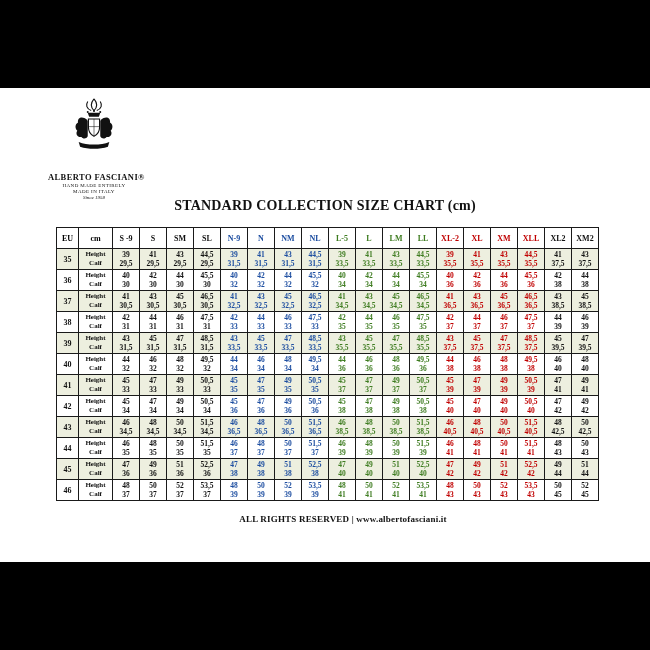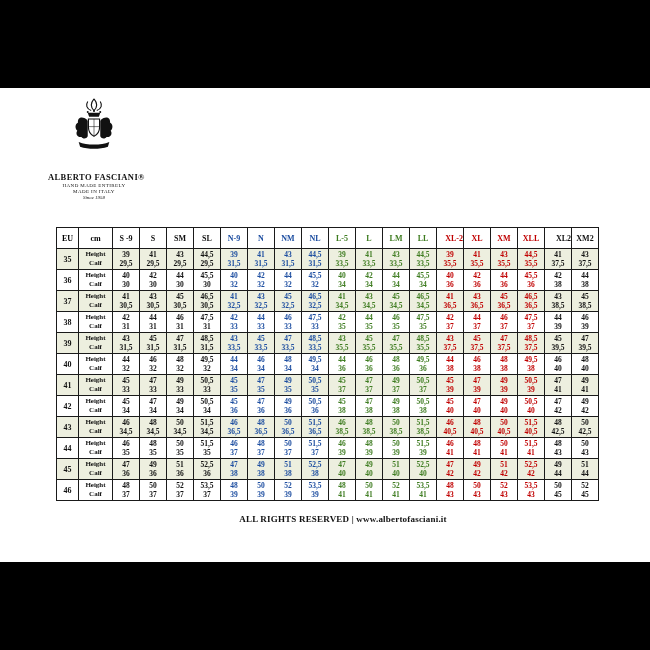--- a/index.html
+++ b/index.html
@@ -56,43 +56,44 @@
       <path d="M40 34 C33 28 26 31 27 38 C23 40 22 46 26 50 C23 54 26 60 32 59 C34 62 39 62 41 58 L41 36 Z" fill="#111"></path>
       <path d="M60 34 C67 28 74 31 73 38 C77 40 78 46 74 50 C77 54 74 60 68 59 C66 62 61 62 59 58 L59 36 Z" fill="#111"></path>
       <path d="M28 66 C40 71 60 71 72 66 L70 73 C58 77 42 77 30 73 Z" fill="#111"></path>
     </svg>
     <div class="brand">ALBERTO FASCIANI®</div>
     <div class="tag">HAND MADE ENTIRELY</div>
     <div class="tag">MADE IN ITALY</div>
     <div class="since">Since 1958</div>
   </div>
 
+  <div class="title">STANDARD COLLECTION SIZE CHART (cm)</div>
 
   <table>
     <thead>
       <tr id="header-row">
           <th>EU</th>
           <th>cm</th>
           <th style="color: rgb(17, 17, 17);">S -9</th>
           <th style="color: rgb(17, 17, 17);">S</th>
           <th style="color: rgb(17, 17, 17);">SM</th>
           <th style="color: rgb(17, 17, 17);">SL</th>
           <th style="color: rgb(28, 77, 160);">N-9</th>
           <th style="color: rgb(28, 77, 160);">N</th>
           <th style="color: rgb(28, 77, 160);">NM</th>
           <th style="color: rgb(28, 77, 160);">NL</th>
           <th style="color: rgb(62, 124, 32);">L-5</th>
           <th style="color: rgb(62, 124, 32);">L</th>
           <th style="color: rgb(62, 124, 32);">LM</th>
           <th style="color: rgb(62, 124, 32);">LL</th>
-          <th style="color: rgb(192, 0, 0); text-align: right;">XL-2</th>
+          <th style="color: rgb(192, 0, 0);">XL-2</th>
           <th style="color: rgb(192, 0, 0);">XL</th>
           <th style="color: rgb(192, 0, 0);">XM</th>
           <th style="color: rgb(192, 0, 0);">XLL</th>
-          <th style="color: rgb(17, 17, 17); text-align: right;">XL2</th>
+          <th style="color: rgb(17, 17, 17);">XL2</th>
           <th style="color: rgb(17, 17, 17);">XM2</th>
         </tr>
     </thead>
     <tbody id="table-body">
         <tr style="background: rgb(237, 239, 223);">
           <td class="eu">35</td>
           <td class="measure">
             <div>Height</div>
             <div>Calf</div>
           </td>

